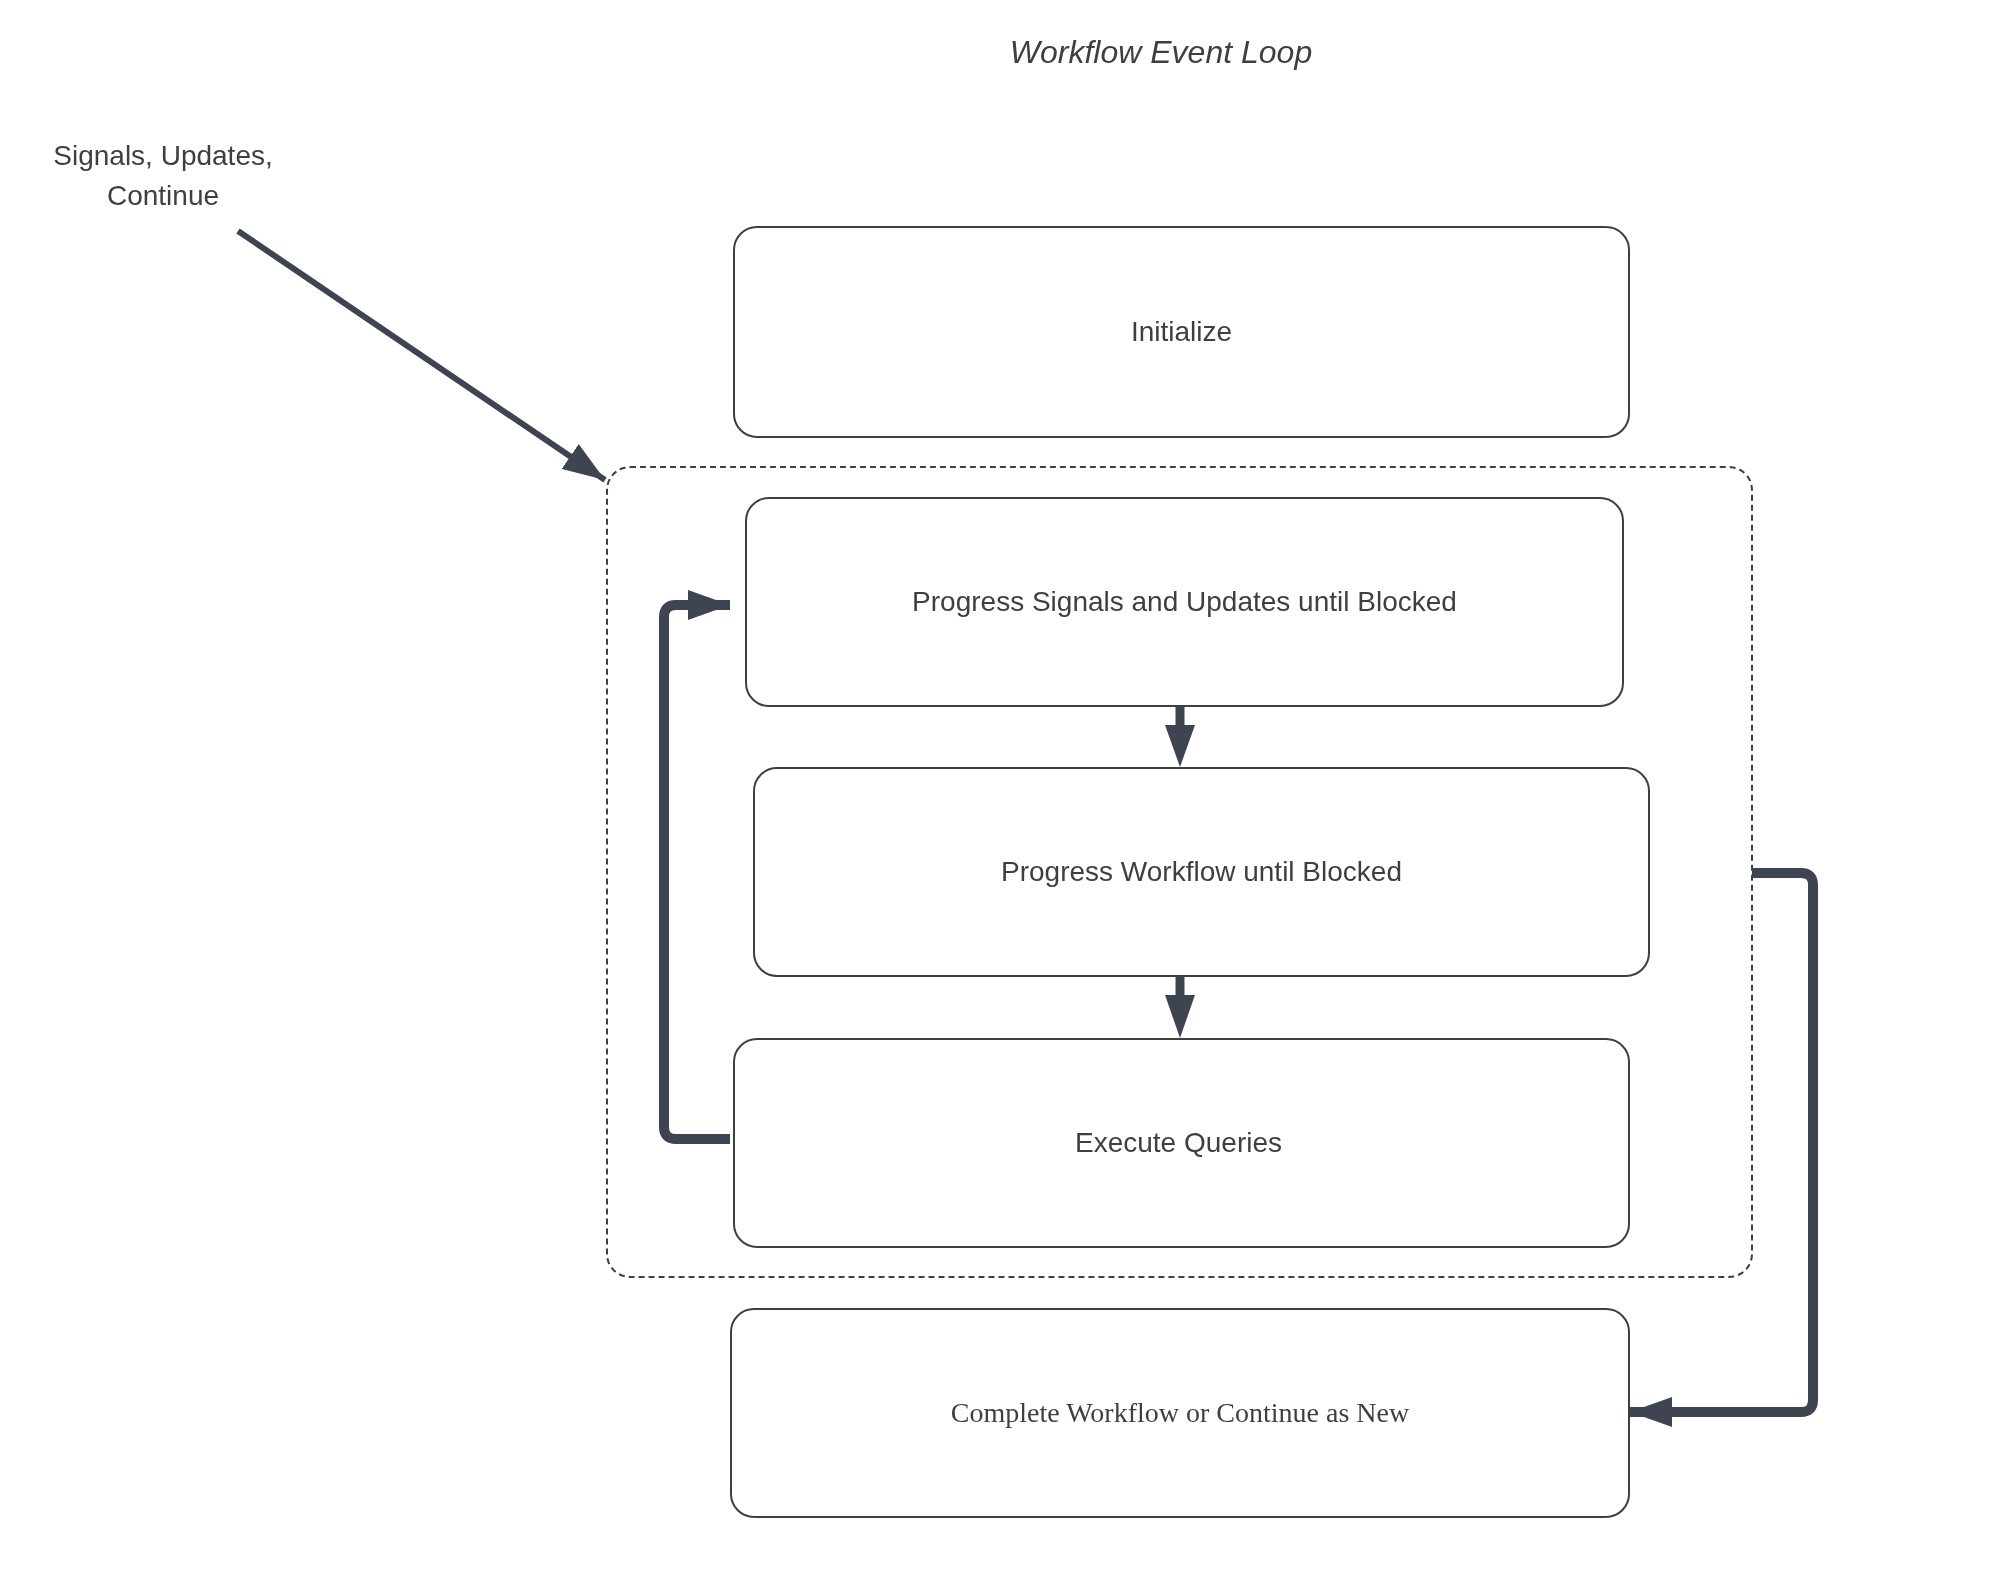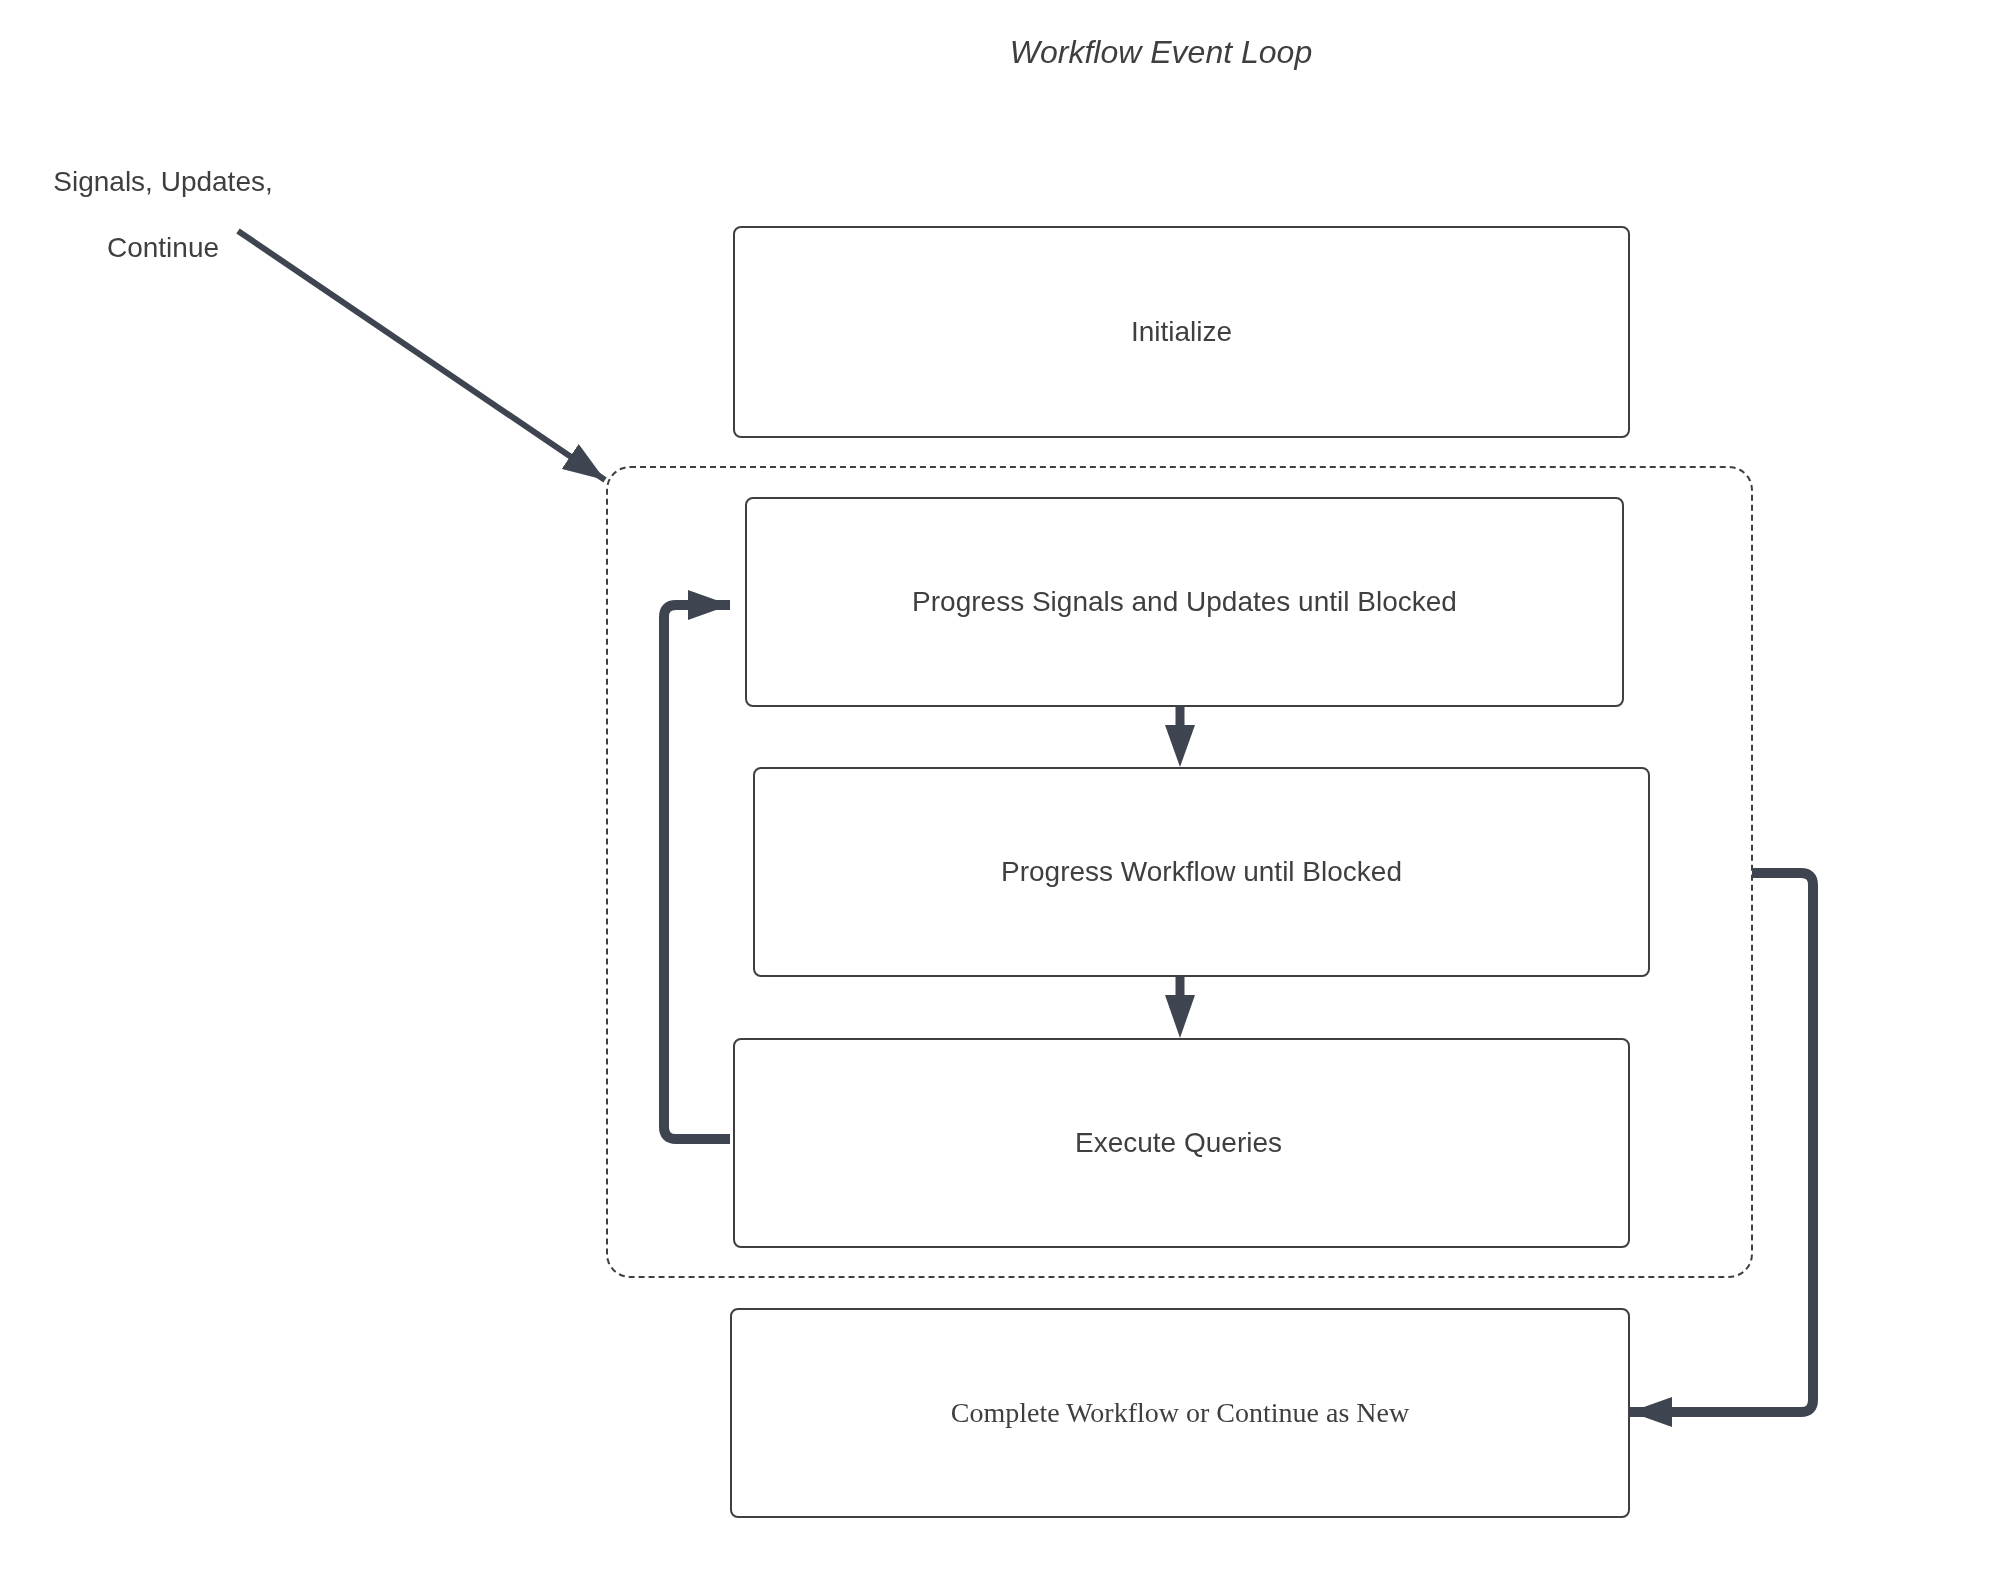--- a/index.html
+++ b/index.html
@@ -29,37 +29,37 @@
   .annotation {
     position: absolute;
     left: 33px;
     top: 136px;
     width: 260px;
     text-align: center;
     font-size: 28px;
     line-height: 40px;
     color: var(--text, #3f3f3f);
   }
-  .annotation span { display: block; margin-top: 26px; }
+  .annotation span { display: block; }
   .group {
     position: absolute;
     left: 606px;
     top: 466px;
     width: 1147px;
     height: 812px;
     border: 2px dashed var(--border, #3f3f3f);
     border-radius: 24px;
     box-sizing: border-box;
     background: transparent;
   }
   .node {
     position: absolute;
     background: #ffffff;
     border: 2px solid var(--border, #3f3f3f);
-    border-radius: 8px;
+    border-radius: 24px;
     box-sizing: border-box;
     display: flex;
     align-items: center;
     justify-content: center;
     text-align: center;
     font-size: 28px;
     padding: 0 30px;
   }
   #node-initialize        { left: 733px; top: 226px;  width: 897px; height: 212px; }
   #node-progress-signals  { left: 733px; top: 497px;  width: 879px; height: 210px; margin-left: 12px; }

